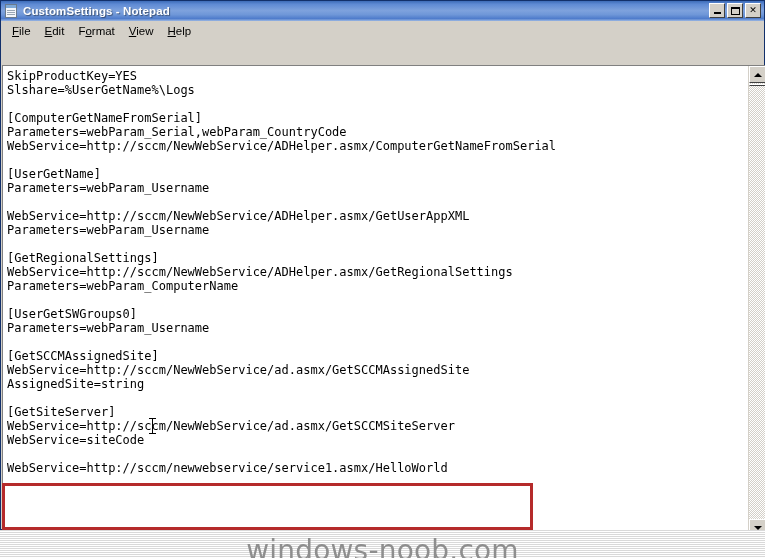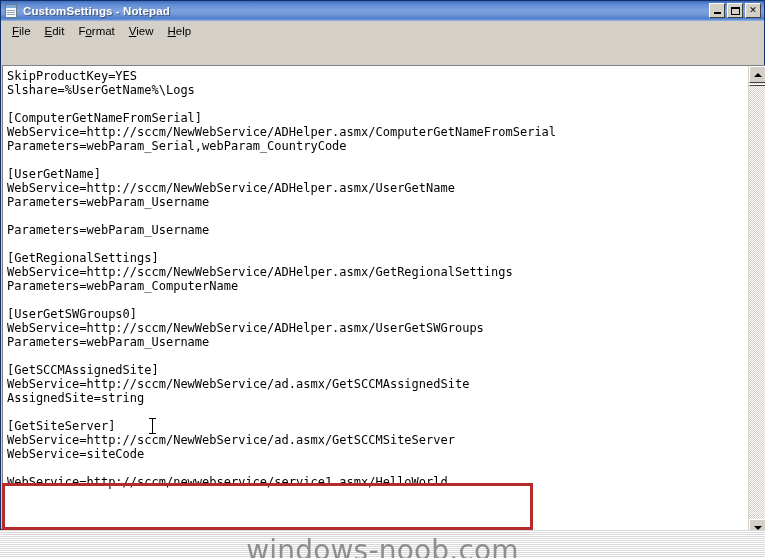--- a/index.html
+++ b/index.html
@@ -360,35 +360,34 @@
       <span class="menu-item"><u>H</u>elp</span>
     </div>
 
     <div class="editor-wrap">
 
       <div class="text-area" id="text-area">
           <div class="line">SkipProductKey=YES</div>
           <div class="line">Slshare=%UserGetName%\Logs</div>
           <div class="line">&nbsp;</div>
           <div class="line">[ComputerGetNameFromSerial]</div>
+          <div class="line">Parameters=webParam_Serial,webParam_CountryCode</div>
           <div class="line">WebService=http://sccm/NewWebService/ADHelper.asmx/ComputerGetNameFromSerial</div>
-          <div class="line">Parameters=webParam_Serial,webParam_CountryCode</div>
           <div class="line">&nbsp;</div>
           <div class="line">[UserGetName]</div>
-          <div class="line">WebService=http://sccm/NewWebService/ADHelper.asmx/UserGetName</div>
           <div class="line">Parameters=webParam_Username</div>
           <div class="line">&nbsp;</div>
+          <div class="line">WebService=http://sccm/NewWebService/ADHelper.asmx/GetUserAppXML</div>
           <div class="line">Parameters=webParam_Username</div>
           <div class="line">&nbsp;</div>
           <div class="line">[GetRegionalSettings]</div>
           <div class="line">WebService=http://sccm/NewWebService/ADHelper.asmx/GetRegionalSettings</div>
           <div class="line">Parameters=webParam_ComputerName</div>
           <div class="line">&nbsp;</div>
           <div class="line">[UserGetSWGroups0]</div>
-          <div class="line">WebService=http://sccm/NewWebService/ADHelper.asmx/UserGetSWGroups</div>
           <div class="line">Parameters=webParam_Username</div>
           <div class="line">&nbsp;</div>
           <div class="line">[GetSCCMAssignedSite]</div>
           <div class="line">WebService=http://sccm/NewWebService/ad.asmx/GetSCCMAssignedSite</div>
           <div class="line">AssignedSite=string</div>
           <div class="line">&nbsp;</div>
           <div class="line">[GetSiteServer]</div>
           <div class="line">WebService=http://sccm/NewWebService/ad.asmx/GetSCCMSiteServer</div>
           <div class="line">WebService=siteCode</div>
           <div class="line">&nbsp;</div>

